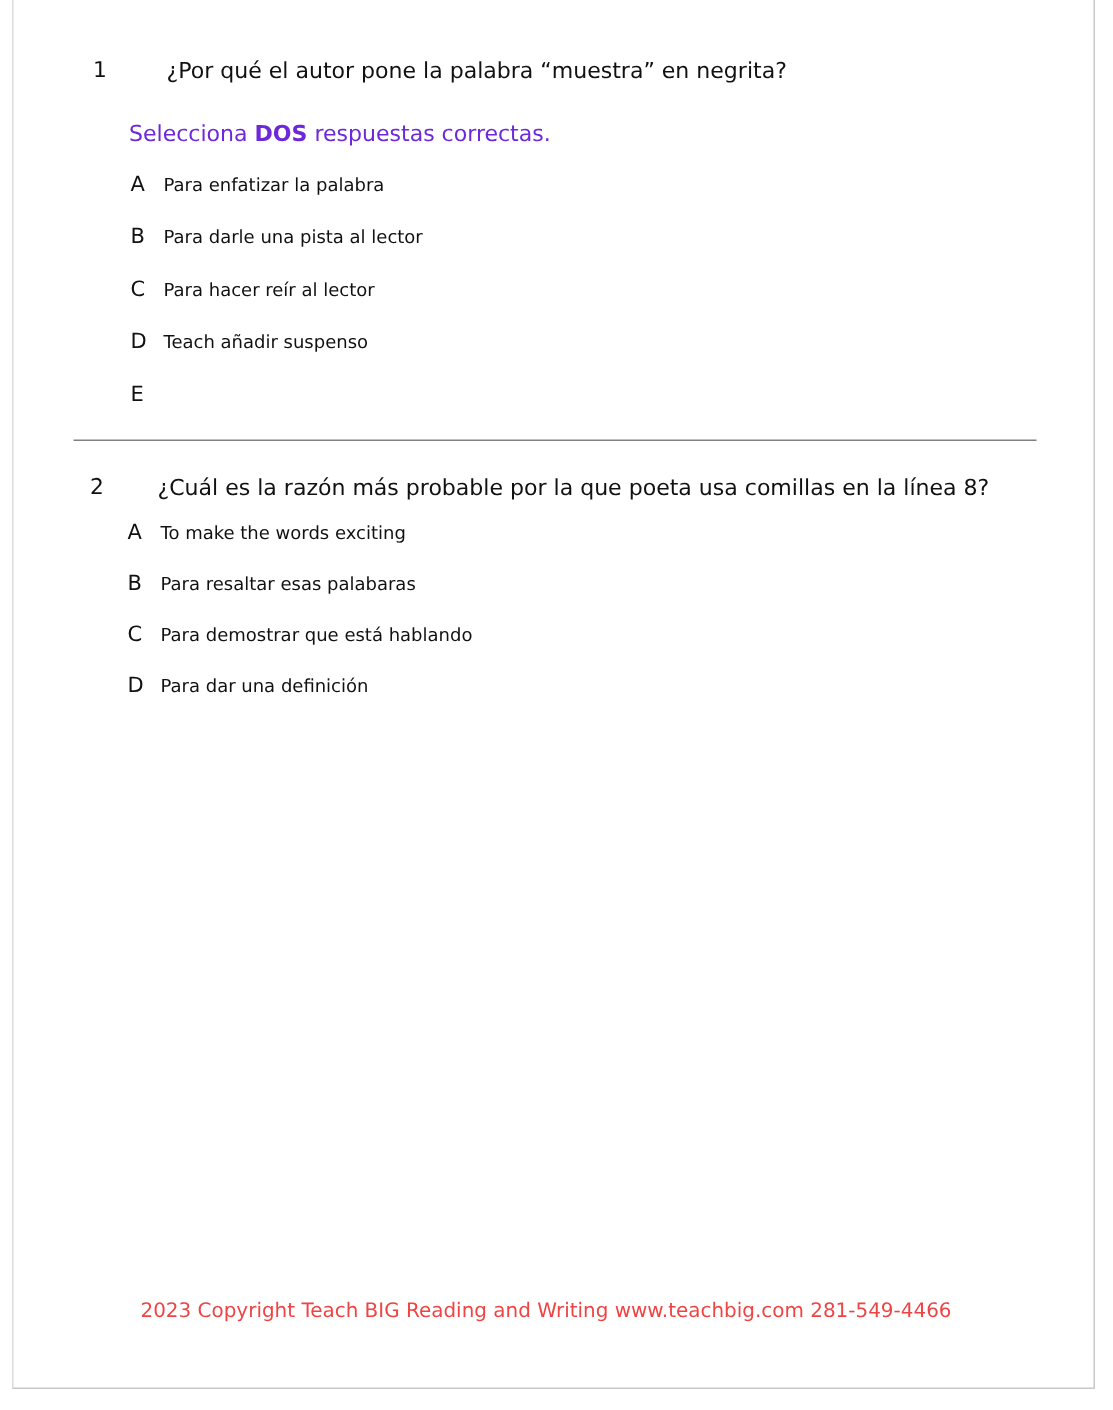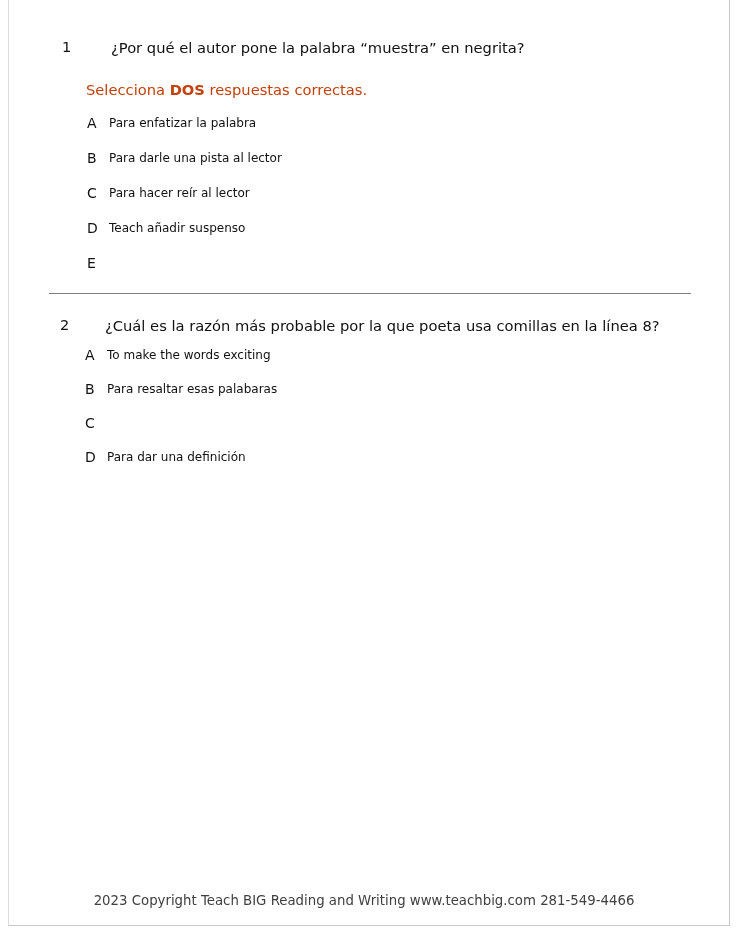--- a/index.html
+++ b/index.html
@@ -63,21 +63,21 @@
     font-size: 14.7px;
     line-height: 19px;
     color: #111111;
     white-space: nowrap;
     margin-left: 25px;
   }
 
   .q-instruction {
     font-size: 14.7px;
     line-height: 19px;
-    color: #c2410c;
+    color: #6d28d9;
     margin-left: 37px;
     margin-top: 23px;
   }
   .q-instruction b { font-weight: bold; }
 
   .options {
     margin-top: 15px;
   }
   #question-2 .options { margin-top: 11px; }
 
@@ -117,23 +117,22 @@
 
   
   .footer {
     position: absolute;
     left: 0;
     right: 0;
     top: 866px;
     text-align: center;
     font-size: 13.3px;
     line-height: 18px;
-    color: #404040;
+    color: #ef4444;
     padding-right: 10px;
-    margin-top: 26px;
   }
 </style>
 </head>
 <body>
 
 <div class="page">
   <div class="page-body">
 
     <div class="question-block" id="question-1">
       <div class="question-header">
@@ -180,20 +179,21 @@
         <div class="option-row">
           <span class="option-letter">A</span>
           <span class="option-text">To make the words exciting</span>
         </div>
         <div class="option-row">
           <span class="option-letter">B</span>
           <span class="option-text">Para resaltar esas palabaras</span>
         </div>
         <div class="option-row">
           <span class="option-letter">C</span>
+          <span class="option-text">Para demostrar que está hablando</span>
         </div>
         <div class="option-row">
           <span class="option-letter">D</span>
           <span class="option-text">Para dar una definición</span>
         </div>
       </div>
     </div>
 
     <div class="footer">2023 Copyright Teach BIG Reading and Writing www.teachbig.com 281-549-4466</div>
 

